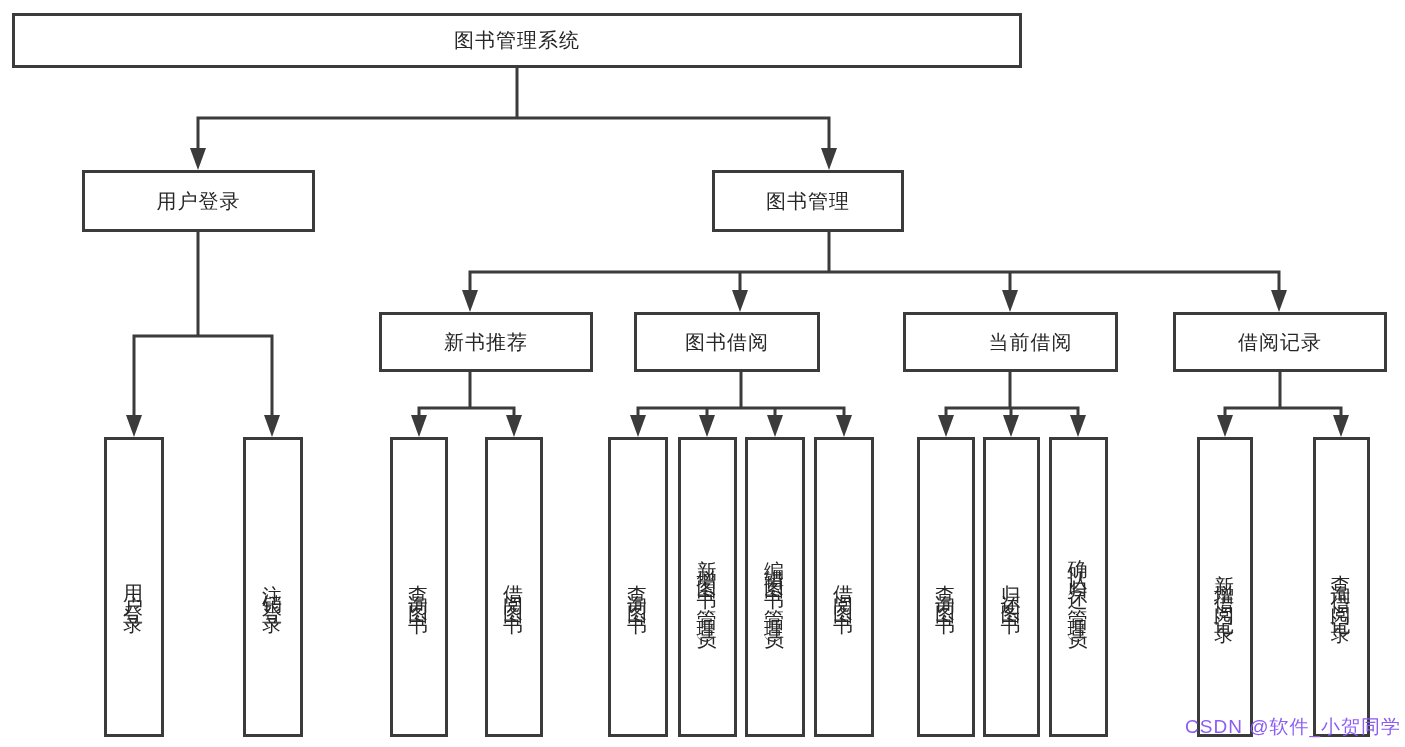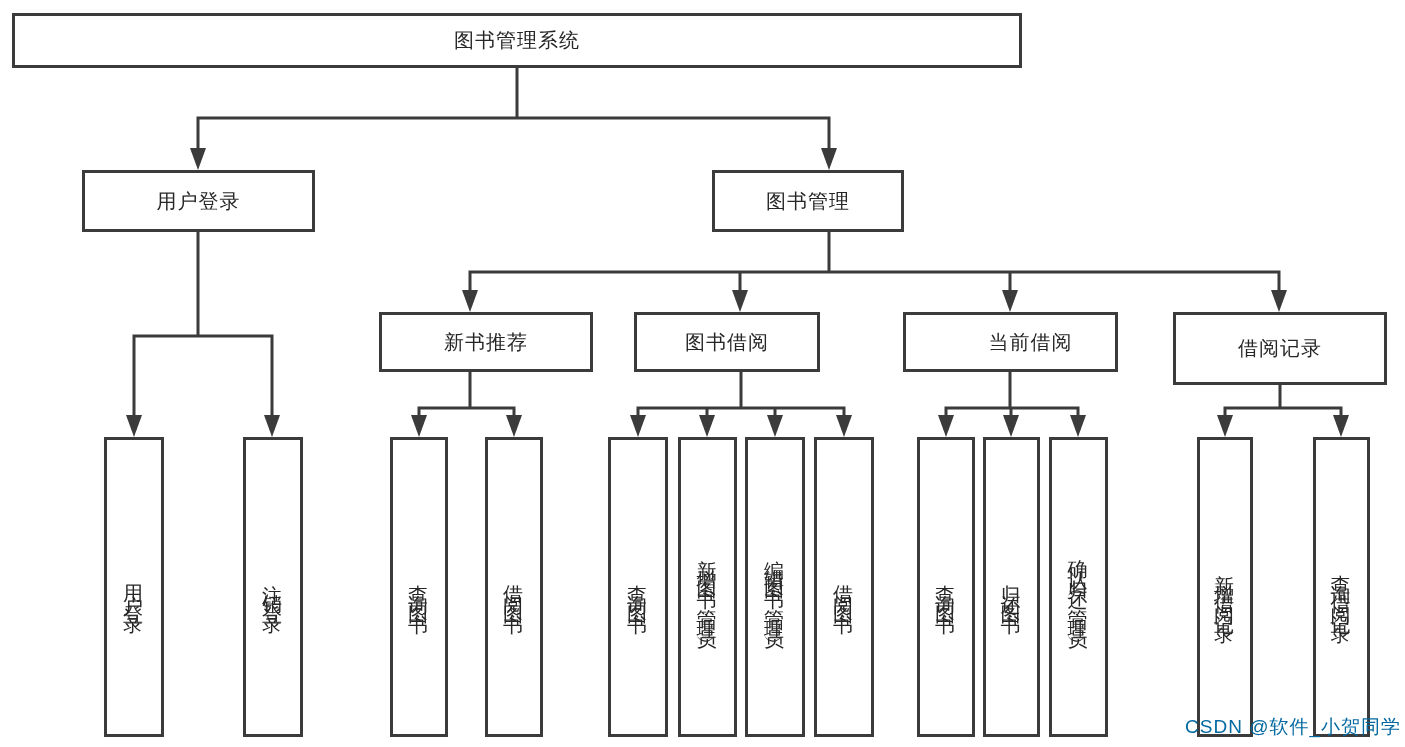--- a/index.html
+++ b/index.html
@@ -36,21 +36,21 @@
     letter-spacing: 10px;
     white-space: normal;
     padding-top: 4px;
   }
   .watermark {
     position: absolute;
     right: 4px;
     top: 714px;
     z-index: 5;
     font-size: 19px;
-    color: #0369a1;
+    color: #8b5cf6;
     letter-spacing: 1px;
   }
 </style>
 </head>
 <body>
 
 <div class="stage">
 
   <svg class="connectors" viewBox="0 0 1405 747" xmlns="http://www.w3.org/2000/svg" aria-hidden="true">
     <path fill="none" stroke="#3b3b3b" stroke-width="3" stroke-linecap="square" d="
@@ -89,21 +89,21 @@
   </svg>
 
   <div class="node" style="left:12px; top:13px; width:1010px; height:55px;">图书管理系统</div>
 
   <div class="node" style="left:82px; top:170px; width:233px; height:62px;">用户登录</div>
   <div class="node" style="left:712px; top:170px; width:192px; height:62px;">图书管理</div>
 
   <div class="node" style="left:363px; top:312px; width:214px; height:60px;margin-left:16px;">新书推荐</div>
   <div class="node" style="left:634px; top:312px; width:186px; height:60px;">图书借阅</div>
   <div class="node" style="left:903px; top:312px; width:215px; height:60px;padding-left:40px;">当前借阅</div>
-  <div class="node" style="left:1173px; top:312px; width:214px; height:73px;">借阅记录</div>
+  <div class="node" style="left:1173px; top:312px; width:214px; height:60px;">借阅记录</div>
 
   <div class="node v" style="left:104px; top:437px; width:60px; height:300px;">用户登录</div>
   <div class="node v" style="left:243px; top:437px; width:60px; height:300px;">注销登录</div>
 
   <div class="node v" style="left:390px; top:437px; width:58px; height:300px;">查询图书</div>
   <div class="node v" style="left:485px; top:437px; width:58px; height:300px;">借阅图书</div>
 
   <div class="node v" style="left:608px; top:437px; width:60px; height:300px;">查询图书</div>
   <div class="node v" style="left:678px; top:437px; width:59px; height:300px;">新增图书（管理员）</div>
   <div class="node v" style="left:745px; top:437px; width:60px; height:300px;">编辑图书（管理员）</div>

